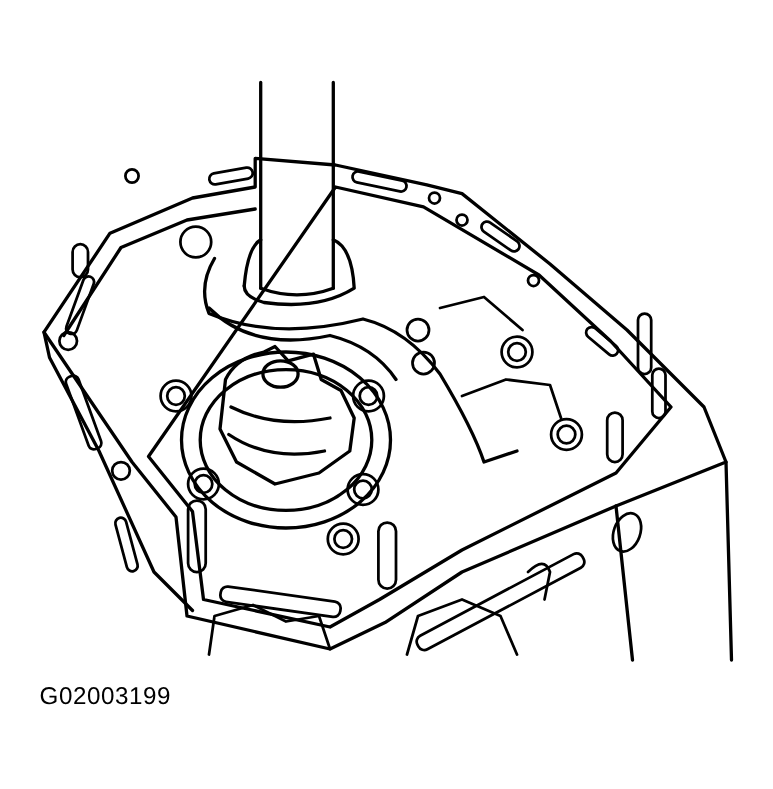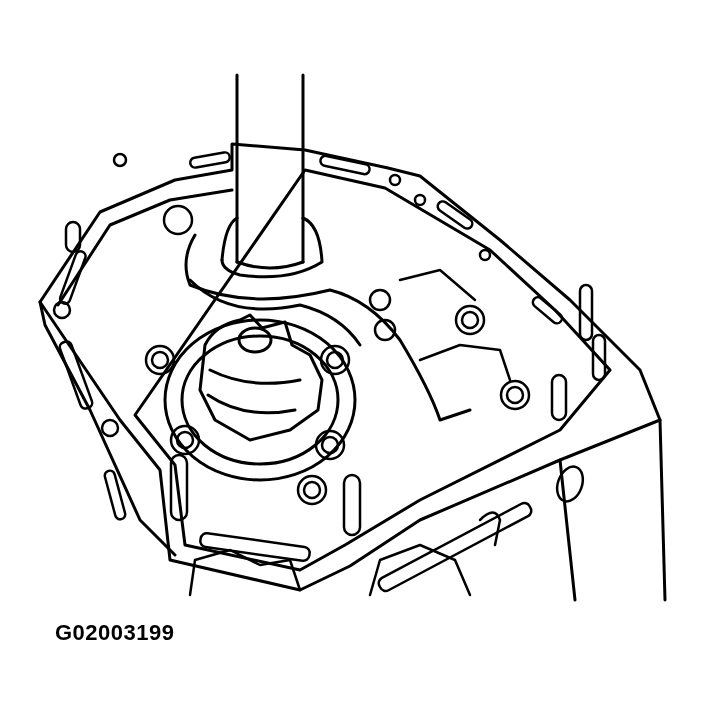--- a/index.html
+++ b/index.html
@@ -1,18 +1,18 @@
 <!DOCTYPE html>
 <html><head>
 <meta charset="utf-8">
 <style>
   html, body { margin:0; padding:0; background:#ffffff; }
   body { width:703px; height:717px; position:relative; overflow:hidden; font-family:"Liberation Sans", sans-serif; }
   #figure { position:absolute; left:0; top:0; width:703px; height:717px; }
-  #caption { position:absolute; left:36px; top:620px; font-size:22px; font-weight:bold; color:#000; letter-spacing:0.5px;margin-left:19px; }
+  #caption { position:absolute; left:36px; top:620px; font-size:22px; font-weight:normal; color:#000; letter-spacing:0.5px; }
   svg * { vector-effect:non-scaling-stroke; }
 </style>
 </head>
 <body>
 
 <svg id="figure" viewBox="0 0 703 717" xmlns="http://www.w3.org/2000/svg" fill="none" stroke="#000" stroke-width="3" stroke-linejoin="round" stroke-linecap="round">
 
   <g>
     <path d="M40,302 L100,212 L175,180 L232,170 L232,144 L305,150 L388,168 L420,176 L500,240 L570,300 L640,370 L660,420 L560,460 L420,520 L350,566 L300,590 L170,560 L160,470 L120,420 Z"></path>
     <path d="M58,305 L110,225 L170,200 L232,190 M305,170 L385,188 L490,250 L555,310 L610,370 L560,430 L420,500 L345,545 L300,570 L185,545 L175,465 L135,415 Z"></path>

